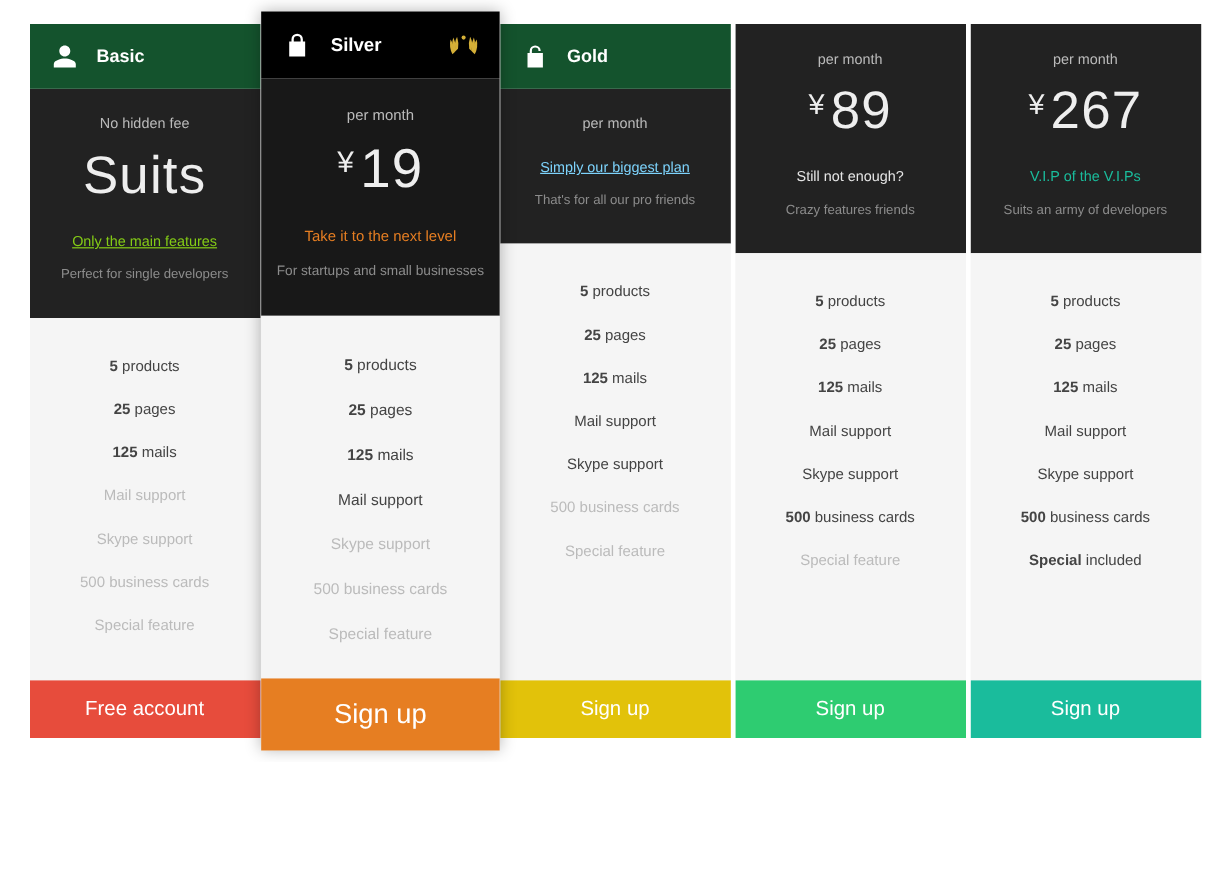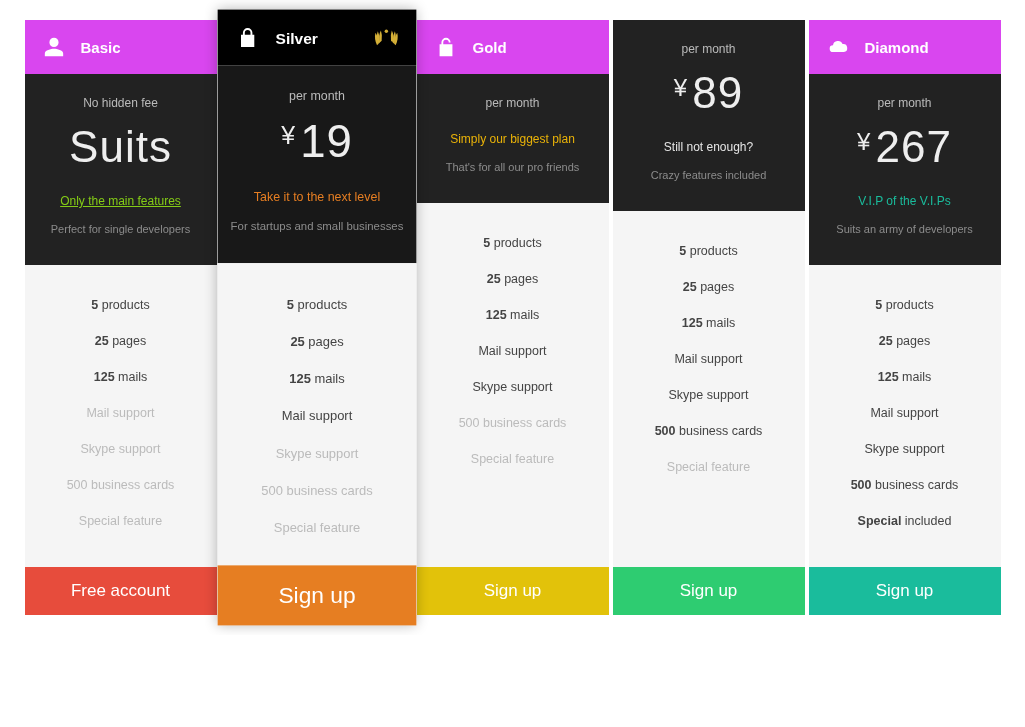--- a/index.html
+++ b/index.html
@@ -19,21 +19,21 @@
     background: #f5f5f5;
     display: flex;
     flex-direction: column;
   }
   .plan.featured {
     transform: scale(1.035);
     box-shadow: 0 0 12px rgba(0,0,0,0.3);
     z-index: 2;
   }
   .plan-header {
-    background: #d946ef;
+    background: #14532d;
     color: #fff;
     display: flex;
     align-items: center;
     padding: 14px 16px;
     gap: 14px;
     position: relative;
   }
   .plan.featured .plan-header {
     background: #000;
   }
@@ -197,61 +197,53 @@
       <div class="plan-header">
         <span class="icon">
           <svg viewBox="0 0 24 24" width="22" height="22">
             <path fill="currentColor" d="M17 9H9V7a3 3 0 1 1 6 0h2a5 5 0 0 0-10 0v2H5v13h14V9h-2z"></path>
           </svg>
         </span>
         <span class="title">Gold</span>
       </div>
       <div class="plan-price">
         <div class="period">per month</div>
-        <div class="tagline" style="color: #eab308;">Simply our biggest plan</div>
+        <div class="tagline" style="color: #7dd3fc; text-decoration: underline;">Simply our biggest plan</div>
         <div class="subtag">That's for all our pro friends</div>
       </div>
       <div class="plan-features">
         <div class="feature"><span class="num">5</span><span> products</span></div>
         <div class="feature"><span class="num">25</span><span> pages</span></div>
         <div class="feature"><span class="num">125</span><span> mails</span></div>
         <div class="feature"><span>Mail support</span></div>
         <div class="feature"><span>Skype support</span></div>
         <div class="feature disabled"><span>500 business cards</span></div>
         <div class="feature disabled"><span>Special feature</span></div>
       </div>
       <div class="plan-cta" style="background: rgb(226, 194, 10);">Sign up</div>
     </div>
     <div class="plan">
       <div class="plan-price">
         <div class="period">per month</div>
         <div class="price"><span class="currency">¥</span><span>89</span></div>
         <div class="tagline" style="color: #e5e5e5;">Still not enough?</div>
-        <div class="subtag">Crazy features included</div>
+        <div class="subtag">Crazy features friends</div>
       </div>
       <div class="plan-features">
         <div class="feature"><span class="num">5</span><span> products</span></div>
         <div class="feature"><span class="num">25</span><span> pages</span></div>
         <div class="feature"><span class="num">125</span><span> mails</span></div>
         <div class="feature"><span>Mail support</span></div>
         <div class="feature"><span>Skype support</span></div>
         <div class="feature"><span class="num">500</span><span> business cards</span></div>
         <div class="feature disabled"><span>Special feature</span></div>
       </div>
       <div class="plan-cta" style="background: rgb(46, 204, 113);">Sign up</div>
     </div>
     <div class="plan">
-      <div class="plan-header">
-        <span class="icon">
-          <svg viewBox="0 0 24 24" width="24" height="20">
-            <path fill="currentColor" d="M19 18H6a4 4 0 0 1 0-8 6 6 0 0 1 11.5-1.5A4.5 4.5 0 0 1 19 18z"></path>
-          </svg>
-        </span>
-        <span class="title">Diamond</span>
-      </div>
       <div class="plan-price">
         <div class="period">per month</div>
         <div class="price"><span class="currency">¥</span><span>267</span></div>
         <div class="tagline" style="color: rgb(26, 188, 156);">V.I.P of the V.I.Ps</div>
         <div class="subtag">Suits an army of developers</div>
       </div>
       <div class="plan-features">
         <div class="feature"><span class="num">5</span><span> products</span></div>
         <div class="feature"><span class="num">25</span><span> pages</span></div>
         <div class="feature"><span class="num">125</span><span> mails</span></div>

